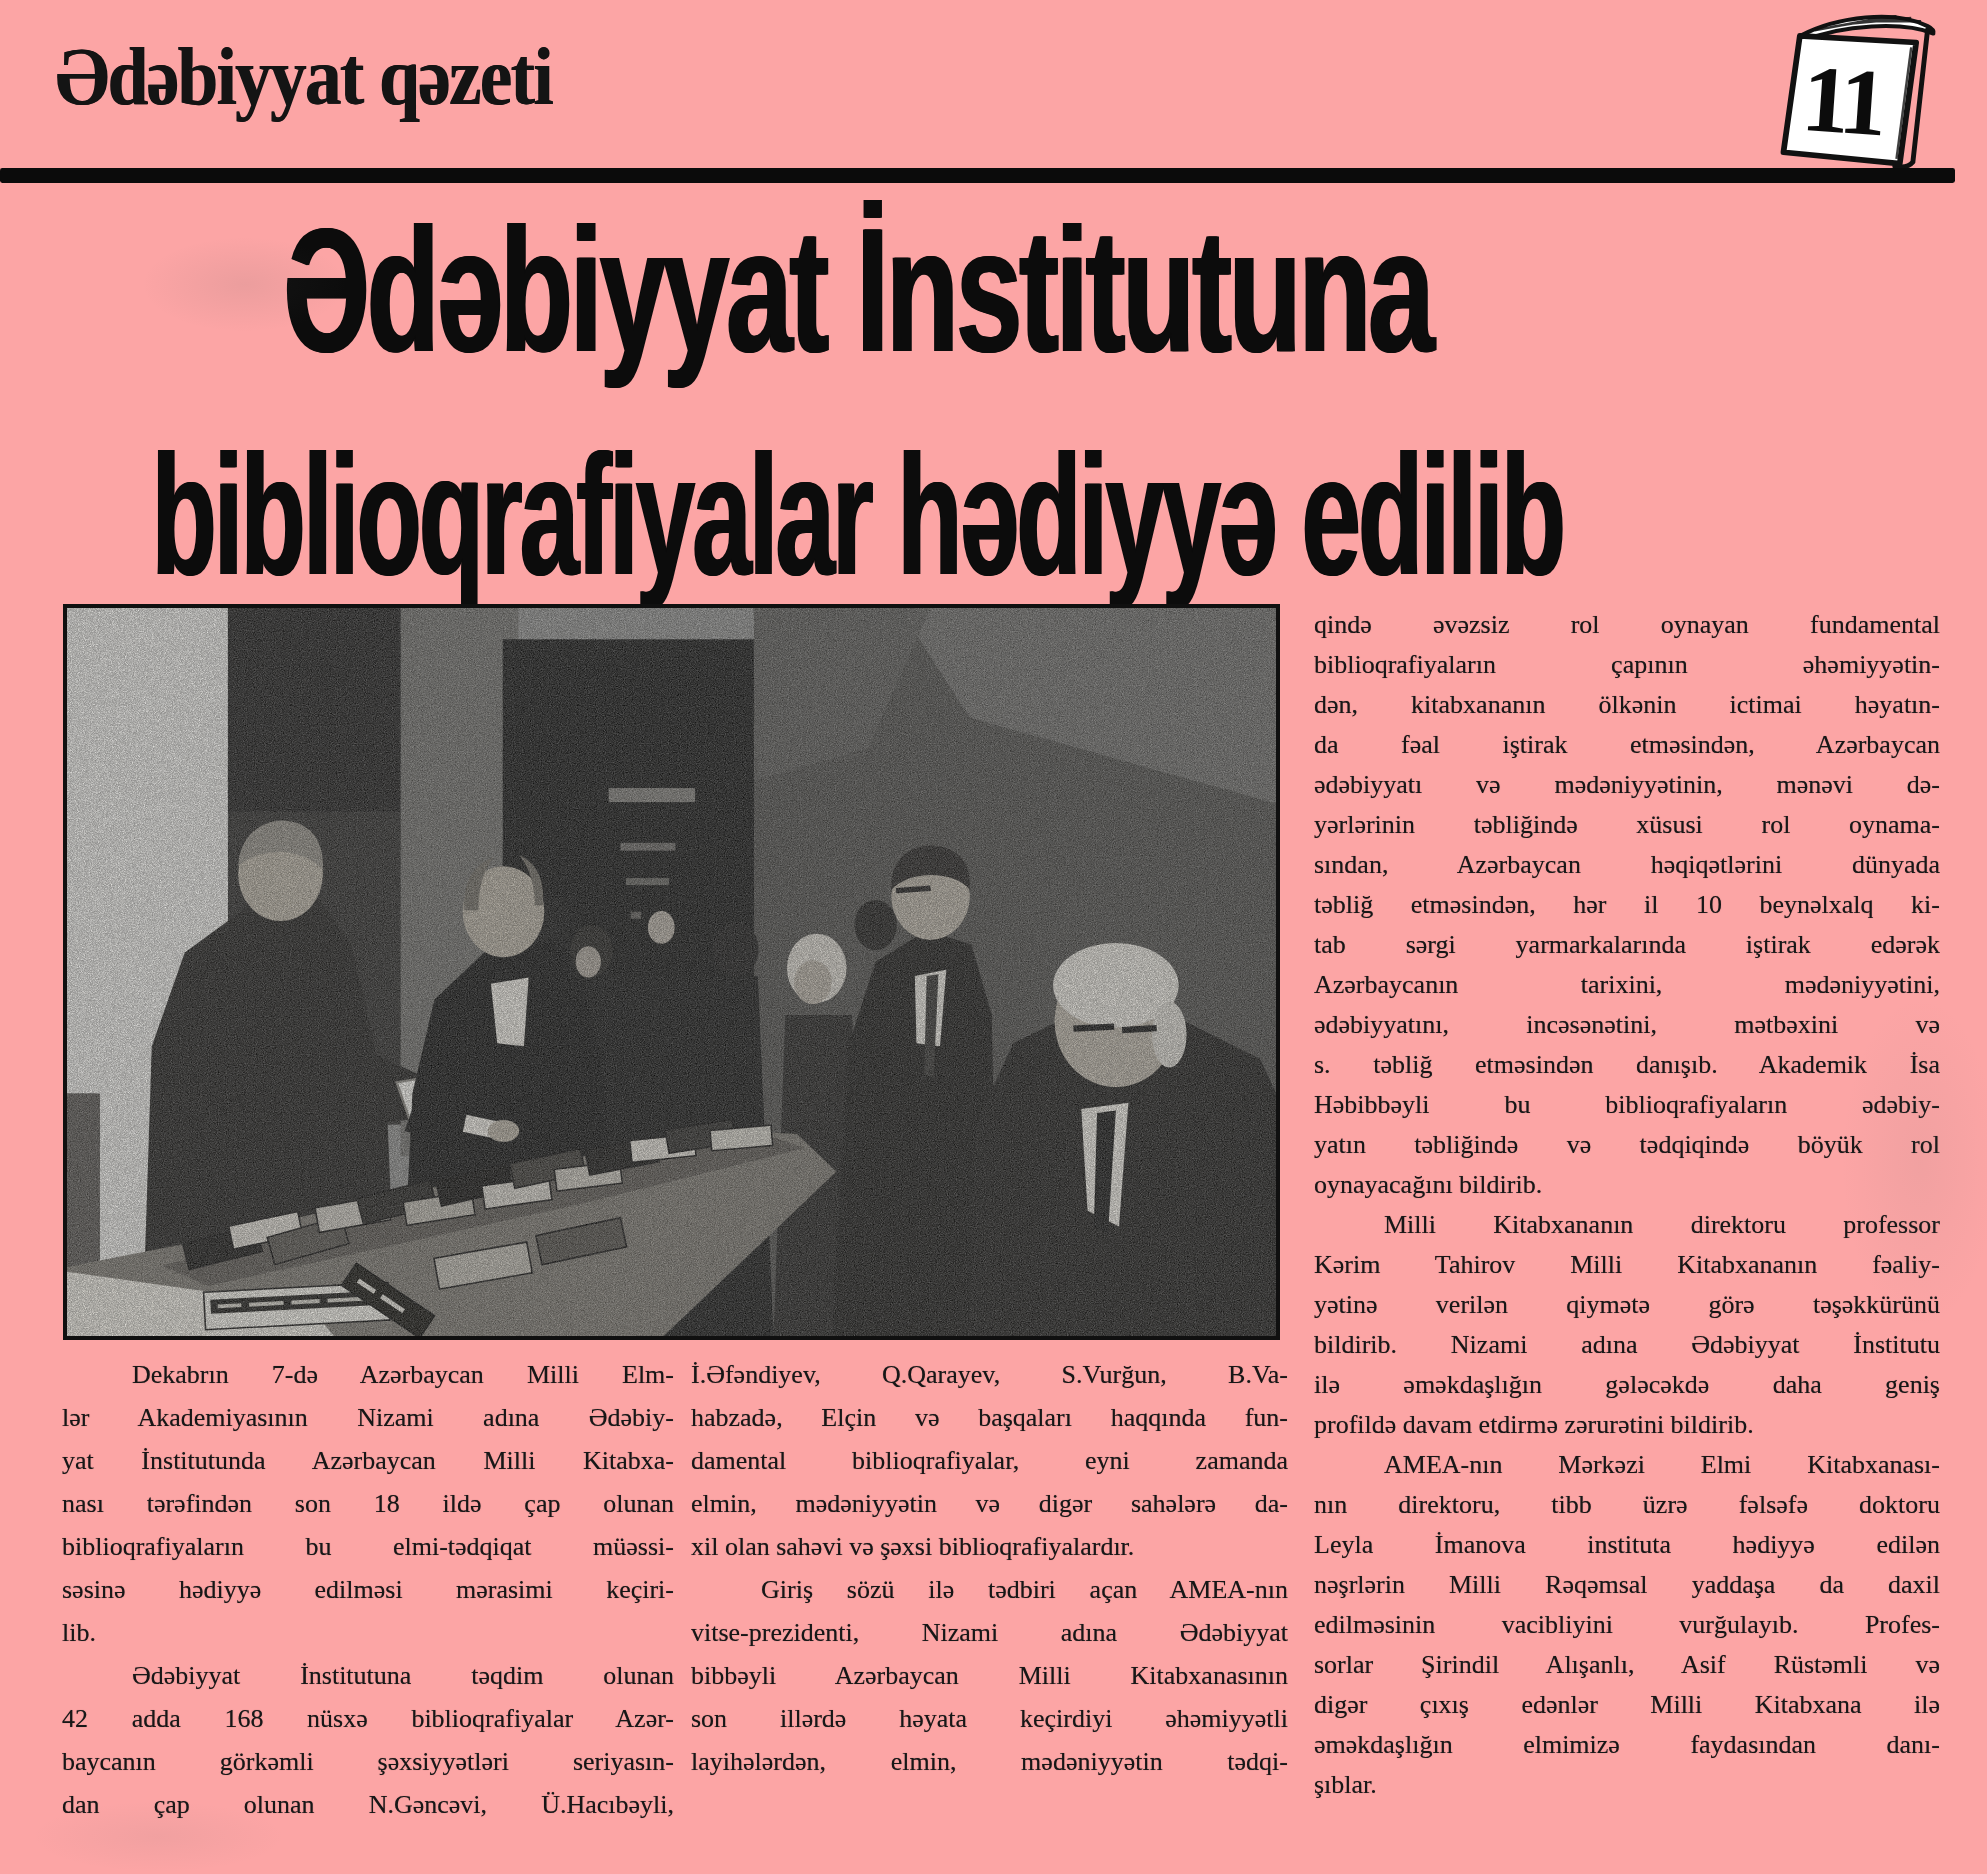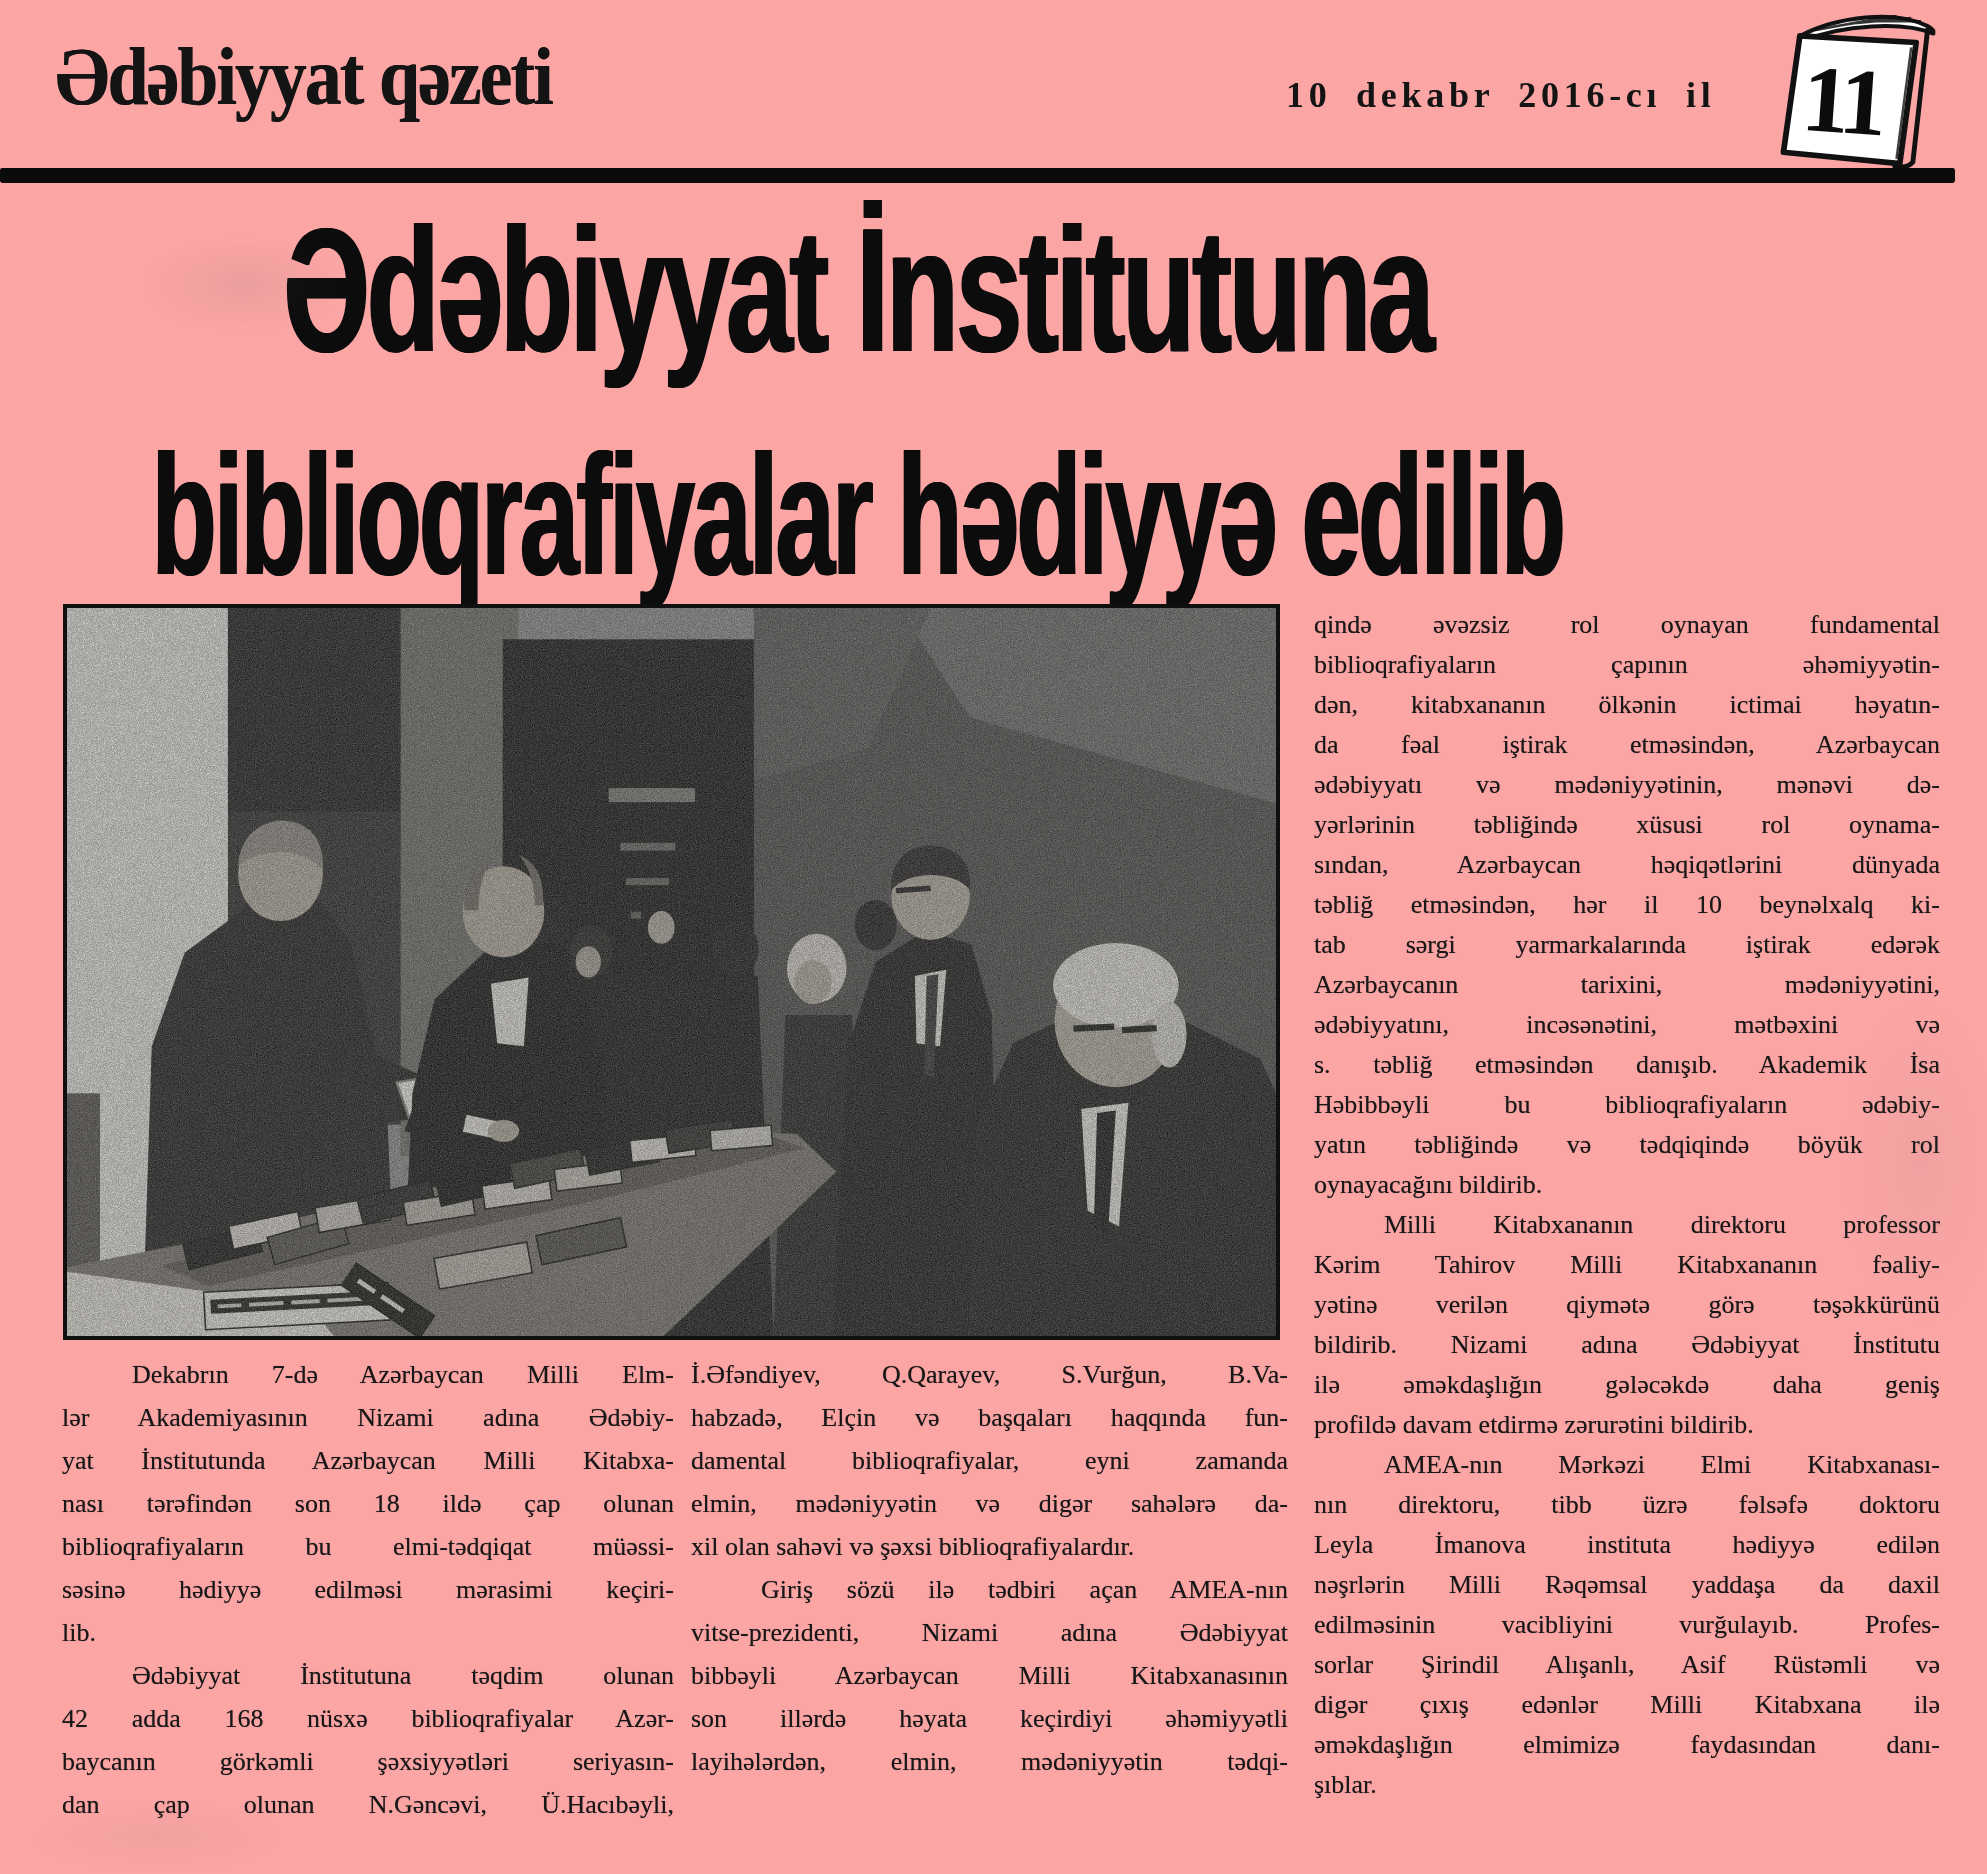--- a/index.html
+++ b/index.html
@@ -45,21 +45,20 @@
   .b1{left:142px;top:237px;width:205px;height:95px;background:radial-gradient(closest-side,rgba(90,90,90,.10),rgba(90,90,90,0));}
   .b2{left:1841px;top:996px;width:158px;height:332px;background:radial-gradient(closest-side,rgba(110,110,110,.08),rgba(110,110,110,0));}
   .b3{left:32px;top:1801px;width:253px;height:71px;background:radial-gradient(closest-side,rgba(100,100,100,.07),rgba(100,100,100,0));}
 </style>
 </head>
 <body>
 
 <div class="page">
 
   <div class="mast-title">Ədəbiyyat qəzeti</div>
-  <div class="mast-date">10 dekabr 2016-cı il</div>
 
   <div class="page-icon">
     <svg viewBox="0 0 210 200">
 
       <path d="M34,34 C80,10 150,2 190,22 C196,25 198,28 197,31 C160,16 86,20 38,40 Z" fill="#ffffff" stroke="#111" stroke-width="5" stroke-linejoin="round"></path>
       <path d="M52,27 L128,13 M72,23 L152,10 M94,19 L170,12 M118,16 L182,16" stroke="#111" stroke-width="3" fill="none" opacity="0.85"></path>
 
       <path d="M190,26 L172,188 C168,193 160,195 150,193" fill="none" stroke="#111" stroke-width="6" stroke-linecap="round"></path>
 
       <path d="M34,34 L176,42 L156,190 L14,176 Z" fill="#ffffff" stroke="#111" stroke-width="7" stroke-linejoin="round"></path>

